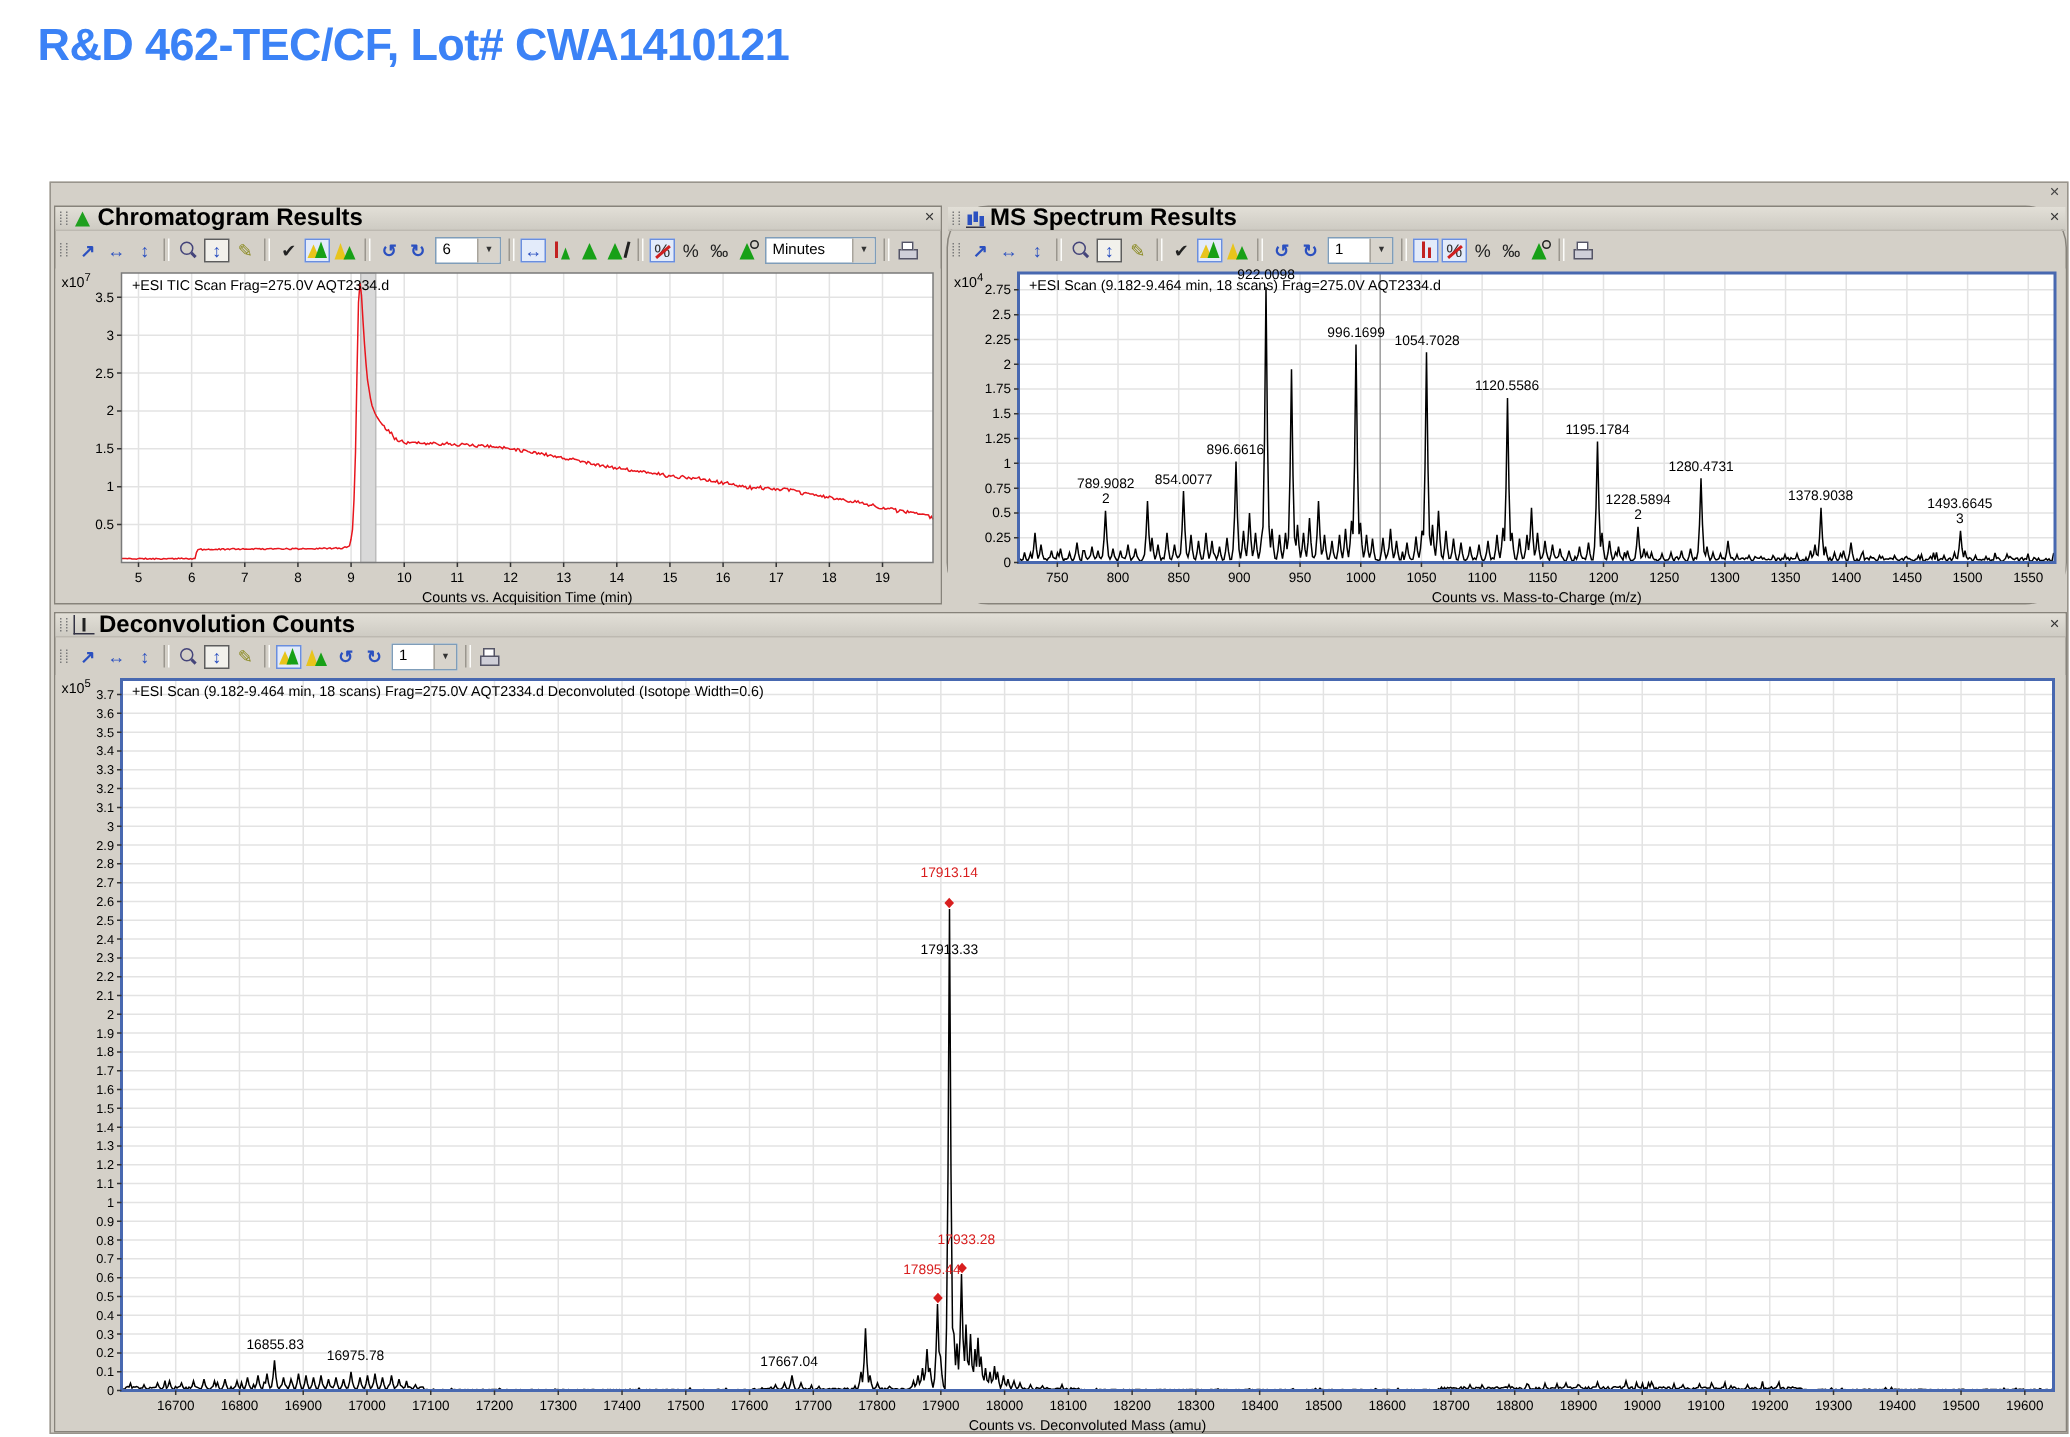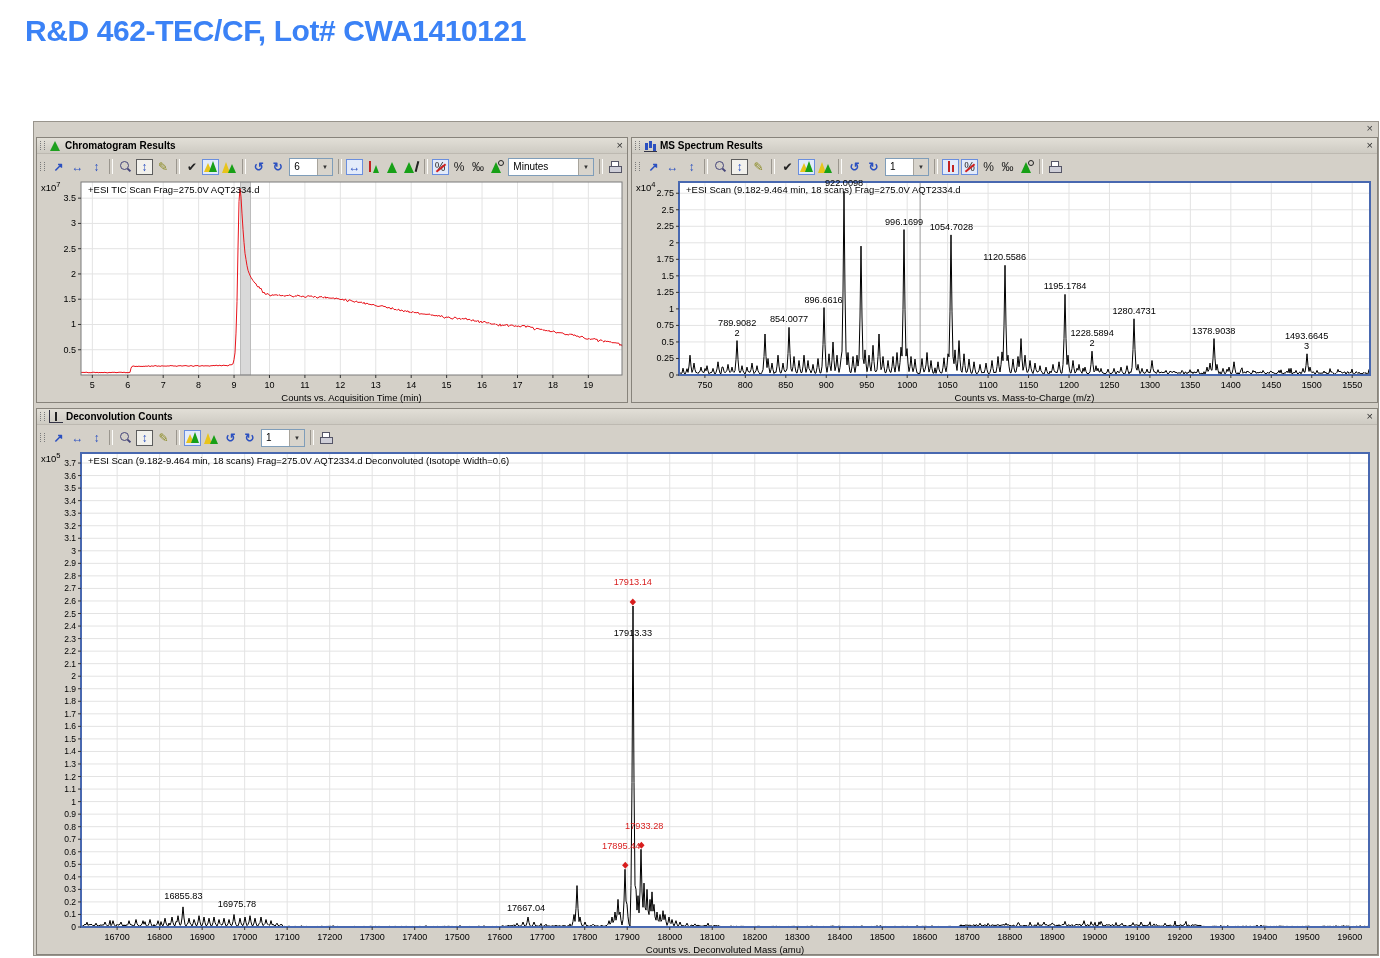--- a/index.html
+++ b/index.html
@@ -14,21 +14,21 @@
   .panel-header{height:15px;display:flex;align-items:center;padding-left:2px;
     background:linear-gradient(#e2dfd7,#cecbc3);border-bottom:1px solid #bdb9b1;flex:0 0 auto;}
   .handle{width:3px;height:9px;border-left:1px dotted #7b7b7b;border-right:1px dotted #7b7b7b;margin:0 4px 0 1px;flex:0 0 auto;}
   .hicon{width:13px;height:12px;position:relative;margin-right:3px;flex:0 0 auto;}
   .hicon-chrom::before{content:'';position:absolute;left:1px;bottom:1px;
     border-left:5px solid transparent;border-right:5px solid transparent;border-bottom:10px solid #1fa01f;}
   .hicon-ms{border-bottom:1px solid #334;}
   .hicon-ms::before{content:'';position:absolute;left:1px;bottom:1px;width:3px;height:7px;background:#2b50c0;box-shadow:4px -2px 0 #2b50c0,8px 1px 0 #2b50c0;}
   .hicon-decon{border-left:1px solid #334;border-bottom:1px solid #334;}
   .hicon-decon::before{content:'';position:absolute;left:5px;bottom:1px;width:2px;height:9px;background:#222;}
-  .panel-title{font-weight:bold;font-size:10px;color:#000;white-space:nowrap;}
+  .panel-title{font-weight:bold;font-size:16px;color:#000;white-space:nowrap;}
   .close-x{margin-left:auto;margin-right:4px;font-size:11px;color:#333;line-height:1;cursor:default;}
   .panel-toolbar{height:23px;display:flex;align-items:center;padding:1px 2px;flex:0 0 auto;}
   .tb-icon{width:17px;height:16px;position:relative;display:flex;align-items:center;justify-content:center;
     font-size:12px;line-height:1;margin:0 1px;color:#333;box-sizing:border-box;cursor:default;}
   .tb-sep{width:2px;height:15px;border-left:1px solid #9a968e;border-right:1px solid #fcfcfa;margin:0 3px;}
   .c-blue{color:#2b50c0;font-weight:bold;}
   .c-olive{color:#8a8a20;}
   .c-dark{color:#222;}
   .boxed{border:1px solid #6a8ede;background:#e3ebfa;}
   .icon-framed{border:1px solid #5d5d5d;background:#f2f1ec;}
@@ -99,21 +99,21 @@
         <span class="tb-sep"></span>
         <span class="tb-icon boxed c-blue">↔</span>
         <span class="tb-icon icon-marker"></span>
         <span class="tb-icon icon-tri-green"></span>
         <span class="tb-icon icon-tri-man"></span>
         <span class="tb-sep"></span>
         <span class="tb-icon icon-pct-x boxed">%</span>
         <span class="tb-icon c-dark">%</span>
         <span class="tb-icon c-dark">‰</span>
         <span class="tb-icon icon-tri-pct"></span>
-        <span class="tb-select" style="width: 86px;">
+        <span class="tb-select" style="width: 74px;">
           <span class="val">Minutes</span>
           <span class="arrow">▼</span>
         </span>
         <span class="tb-sep"></span>
         <span class="tb-icon icon-printer"></span>
       </div>
     <div class="panel-plot">
       <svg id="svg-chrom" width="590" height="226" viewBox="0 0 590 226">
           <rect x="44" y="3" width="541" height="193" fill="#fff"></rect>
           <g stroke="#e3e3e3" stroke-width="1">
@@ -189,21 +189,21 @@
           <line x1="41" y1="145.4764397905759" x2="44" y2="145.4764397905759" stroke="#333"></line>
           <line x1="41" y1="120.21465968586386" x2="44" y2="120.21465968586386" stroke="#333"></line>
           <line x1="41" y1="94.95287958115183" x2="44" y2="94.95287958115183" stroke="#333"></line>
           <line x1="41" y1="69.69109947643977" x2="44" y2="69.69109947643977" stroke="#333"></line>
           <line x1="41" y1="44.42931937172773" x2="44" y2="44.42931937172773" stroke="#333"></line>
           <line x1="41" y1="19.167539267015712" x2="44" y2="19.167539267015712" stroke="#333"></line>
         </svg>
     </div>
   </div>
 
-  <div class="panel" id="panel-ms" style="left:597px;top:15px;width:747px;height:266px;">
+  <div class="panel" id="panel-ms" style="left:597px;top:15px;width:747px;height:266px;border-radius:28px;">
     <div class="panel-header">
       <span class="handle"></span>
       <span class="hicon hicon-ms"></span>
       <span class="panel-title">MS Spectrum Results</span>
       <span class="close-x">×</span>
     </div>
     <div class="panel-toolbar" id="tb-ms">
       <span class="handle"></span>
     <span class="tb-icon c-blue">↗</span>
         <span class="tb-icon c-blue">↔</span>

